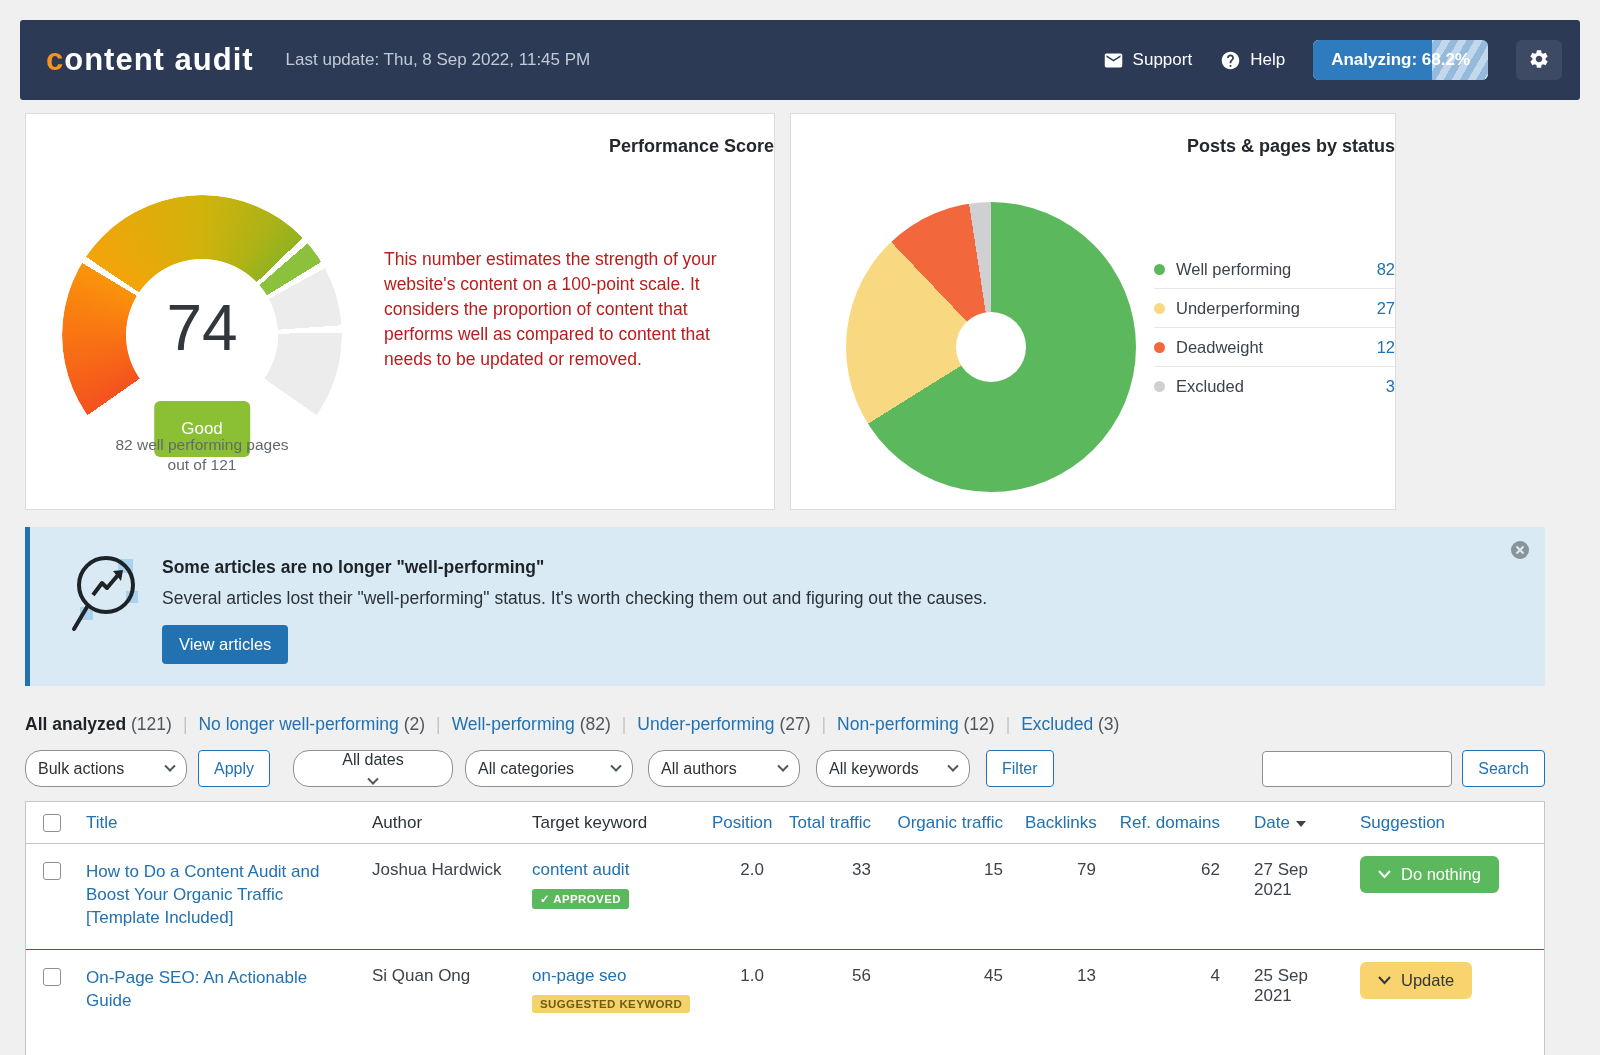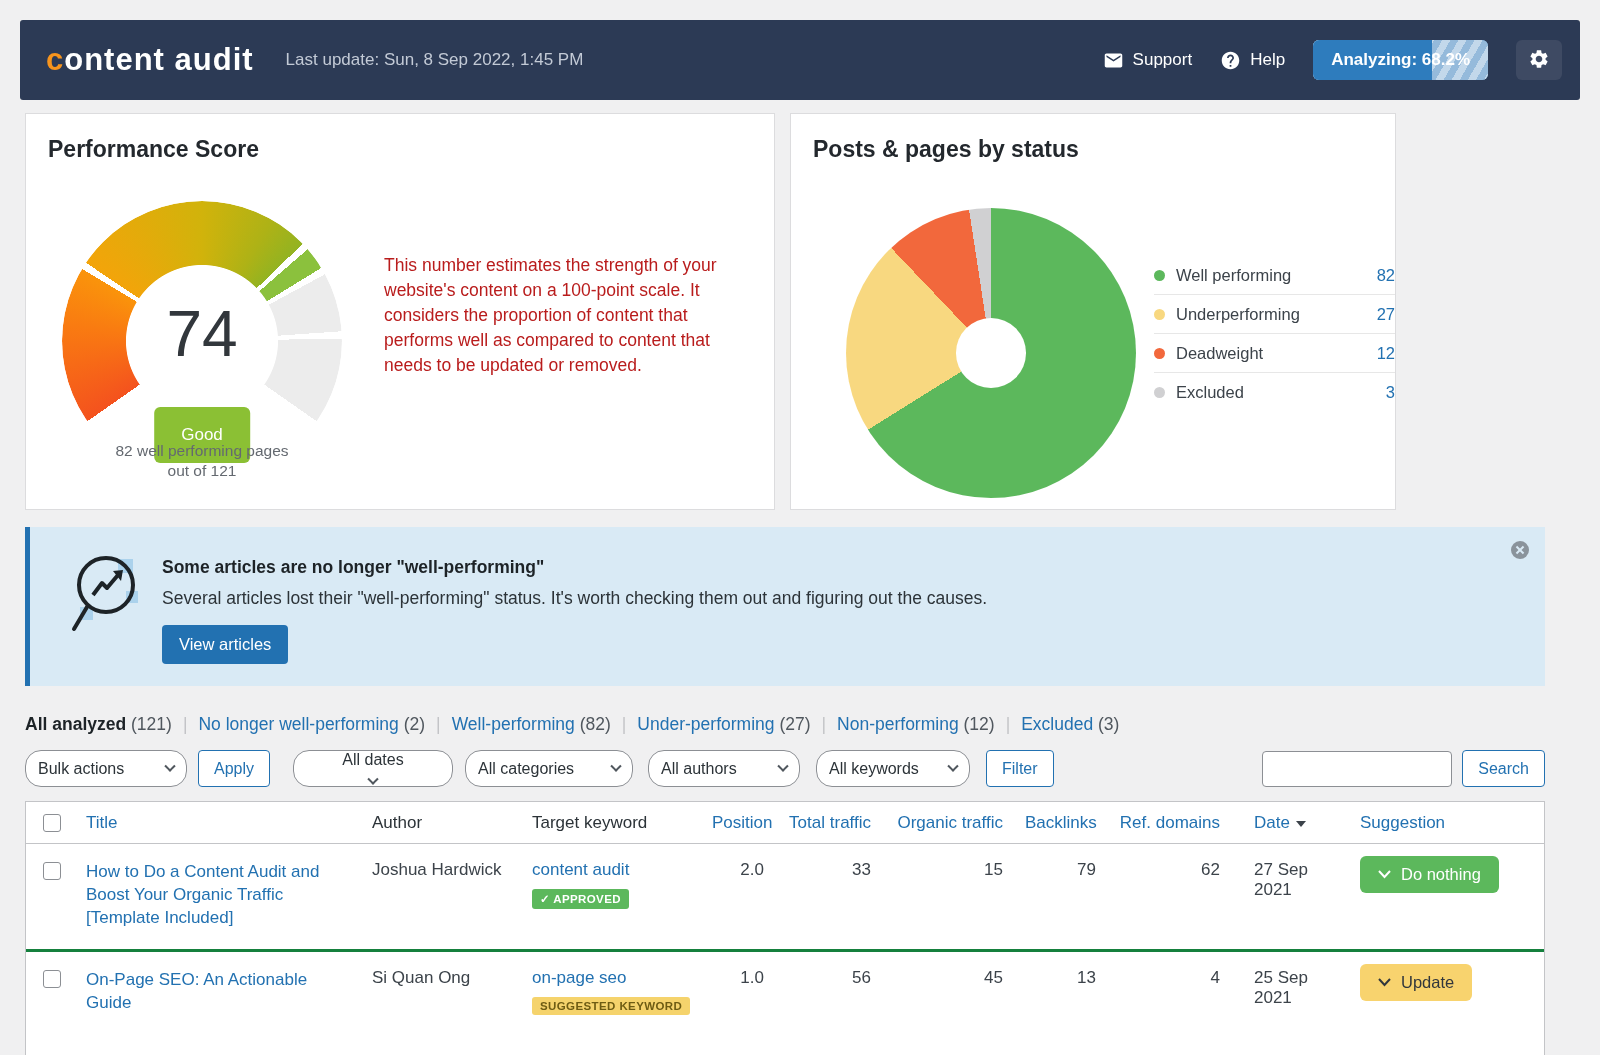--- a/index.html
+++ b/index.html
@@ -21,21 +21,21 @@
   .an-stripes { position:absolute; inset:0;
       background:#86b1d6 repeating-linear-gradient(120deg, rgba(255,255,255,.5) 0 7px, rgba(255,255,255,.12) 7px 14px); }
   .an-done { position:absolute; left:0; top:0; bottom:0; width:68%; background:#2e7cbd; }
   .analyzing-btn .label { position:relative; z-index:2; color:#fff; font-weight:bold; font-size:17px; }
   .gear-btn { width:46px; height:40px; background:#3e4a63; border:none; border-radius:6px;
               display:flex; align-items:center; justify-content:center; cursor:pointer; }
 
   
   .cards-row { margin:13px 55px 0 25px; display:flex; gap:15px; }
   .card { background:#fff; border:1px solid #dcdcde; height:397px; }
-  .card h2 { font-size:23px; font-weight:bold; color:#23282d; padding:22px 0 0 22px; }
+  .card h2 { font-size:18px; font-weight:bold; color:#23282d; padding:22px 0 0 22px;text-align:right; }
   .card-performance { width:750px; }
   .card-status { width:606px; }
 
   .perf-body { display:flex; padding:38px 0 0 36px; gap:42px; }
   .gauge-wrap { position:relative; width:280px; height:280px; flex:none; }
   .gauge { width:280px; height:280px; border-radius:50%;
            -webkit-mask:radial-gradient(closest-side, transparent 54%, #000 54.6%);
            mask:radial-gradient(closest-side, transparent 54%, #000 54.6%); }
   .gauge-value { position:absolute; top:96px; width:100%; text-align:center;
                  font-size:64px; color:#32373c; }
@@ -97,21 +97,21 @@
 
   
   .table-wrap { margin:14px 55px 0 25px; background:#fff; border:1px solid #c3c4c7;
                 height:262px; overflow:hidden; }
   table { width:100%; border-collapse:collapse; table-layout:fixed; }
   th, td { text-align:left; vertical-align:top; font-weight:normal; }
   thead th { padding:11px 10px 10px; font-size:17px; border-bottom:1px solid #c3c4c7; }
   thead th.blue { color:#2271b1; cursor:pointer; }
   thead th.plain { color:#2c3338; }
   tbody td { padding:16px 10px 20px; font-size:17px; color:#3c434a; }
-  tbody tr + tr td { border-top:3px solid #15803d; }
+  tbody tr + tr td { border-top:1px solid #15803d; }
   .num { text-align:right; padding-right:12px !important; }
   th.num { padding-right:12px; }
   .cell-check { padding-left:17px !important; }
   .checkbox { width:18px; height:18px; border:1.5px solid #8c8f94; border-radius:3px;
               background:#fff; margin-top:2px; cursor:pointer; }
   thead .checkbox { margin-top:1px; }
   a.blue-link { color:#2271b1; text-decoration:none; cursor:pointer; }
   .title-cell a { line-height:23px; display:inline-block; }
   .kw-badge { display:inline-block; margin-top:9px; font-size:11.5px; font-weight:bold;
               letter-spacing:.4px; border-radius:3px; padding:3px 8px; }
@@ -126,21 +126,21 @@
   .btn-suggestion.green { background:#5cb85c; color:#fff; }
   .btn-suggestion.yellow { background:#f8d36e; color:#32373c; }
   .btn-suggestion svg { flex:none; }
 </style>
 </head>
 <body>
 
 <header class="navbar">
   <div class="nav-left">
     <div class="logo"><span class="logo-c">c</span><span>ontent audit</span></div>
-    <div class="last-update">Last update: Sun, 8 Sep 2022, 1:45 PM</div>
+    <div class="last-update">Last update: Thu, 8 Sep 2022, 11:45 PM</div>
   </div>
   <div class="nav-right">
     <div class="nav-item">
       <span>
         <svg width="21" height="21" viewBox="0 0 24 24" fill="#fff">
             <path d="M20 4H4c-1.1 0-1.99.9-1.99 2L2 18c0 1.1.9 2 2 2h16c1.1 0 2-.9 2-2V6c0-1.1-.9-2-2-2zm0 4l-8 5-8-5V6l8 5 8-5v2z"></path>
           </svg>
       </span>
       <span>Support</span>
     </div>

